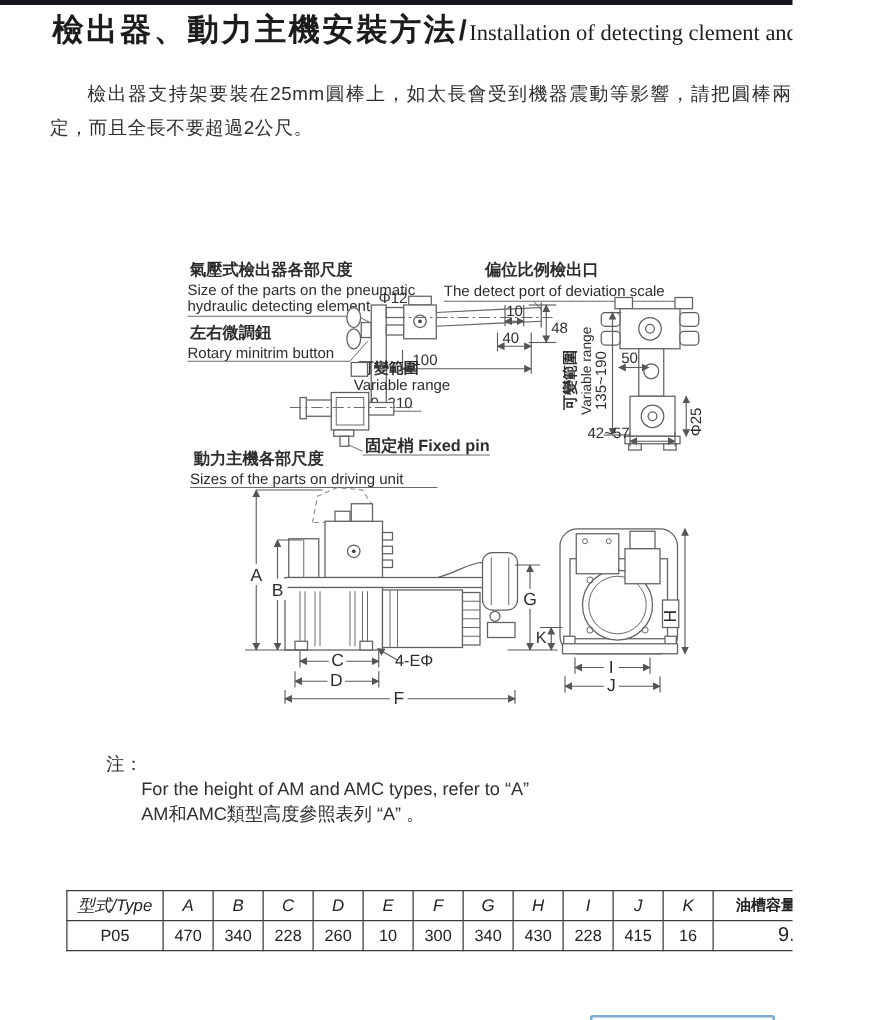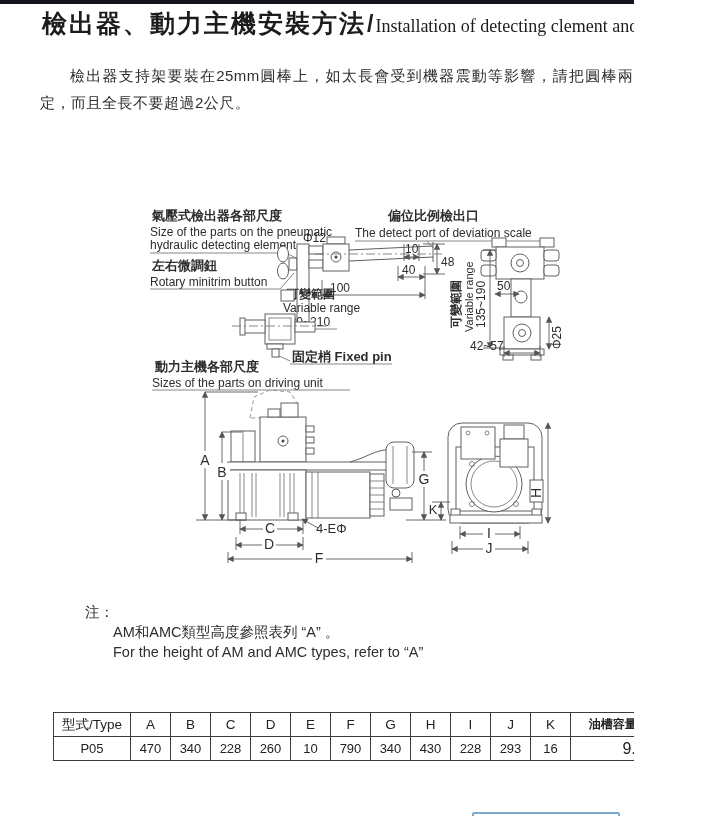--- a/index.html
+++ b/index.html
@@ -36,21 +36,21 @@
   .L14  { font-size:14px; }
   .mask { fill:#ffffff; stroke:none; }
 
   #notes { position:absolute; left:85px; top:602px; font-size:14.5px; line-height:20px; color:#2e2e2e; }
   #notes .row { display:flex; }
   #notes .indent { margin-left:28px; }
 
   #spec-table { position:absolute; left:53px; top:712px; width:652px; border-collapse:collapse; table-layout:fixed; }
   #spec-table td { border:1px solid #3c3c3c; height:24px; text-align:center; vertical-align:middle;
                    font-size:13px; color:#222; padding:0; }
-  #spec-table .hdr { font-size:13.5px; }
+  #spec-table .hdr { font-size:13.5px;font-style:italic; }
   #spec-table .cap-zh { font-weight:bold; font-size:12px; }
   #spec-table .cap-en { font-size:12px; }
   #spec-table .capv { font-size:16px; }
 
   #blue-box { position:absolute; left:472px; top:812px; width:148px; height:12px;
               border:2px solid #7da9ce; border-radius:2px; background:transparent; }
 </style>
 </head>
 <body>
 
@@ -285,22 +285,22 @@
       <line class="dima" x1="452" y1="349" x2="528" y2="349"></line>
       <rect class="mask" x="483" y="341" width="12" height="15"></rect>
       <text class="L14" x="489" y="353" text-anchor="middle">J</text>
     </g>
   </svg>
 
   <div id="notes">
     <div class="row">
       <span>注：</span>
     </div>
+    <div class="indent">For the height of AM and AMC types, refer to “A”</div>
     <div class="indent">AM和AMC類型高度參照表列 “A” 。</div>
-    <div class="indent">For the height of AM and AMC types, refer to “A”</div>
   </div>
 
   <table id="spec-table">
     <colgroup>
       <col style="width:77px">
       <col style="width:40px">
         <col style="width:40px">
         <col style="width:40px">
         <col style="width:40px">
       <col style="width:40px">
@@ -331,25 +331,25 @@
           <span class="cap-en">Capacity</span>
         </td>
       </tr>
       <tr>
         <td>P05</td>
         <td>470</td>
         <td>340</td>
         <td>228</td>
         <td>260</td>
         <td>10</td>
-        <td>790</td>
+        <td>300</td>
         <td>340</td>
         <td>430</td>
         <td>228</td>
-        <td>293</td>
+        <td>415</td>
         <td>16</td>
         <td class="capv">9.2L</td>
       </tr>
     </tbody>
   </table>
 
   <div id="blue-box"></div>
 </div>
 
 </body></html>

